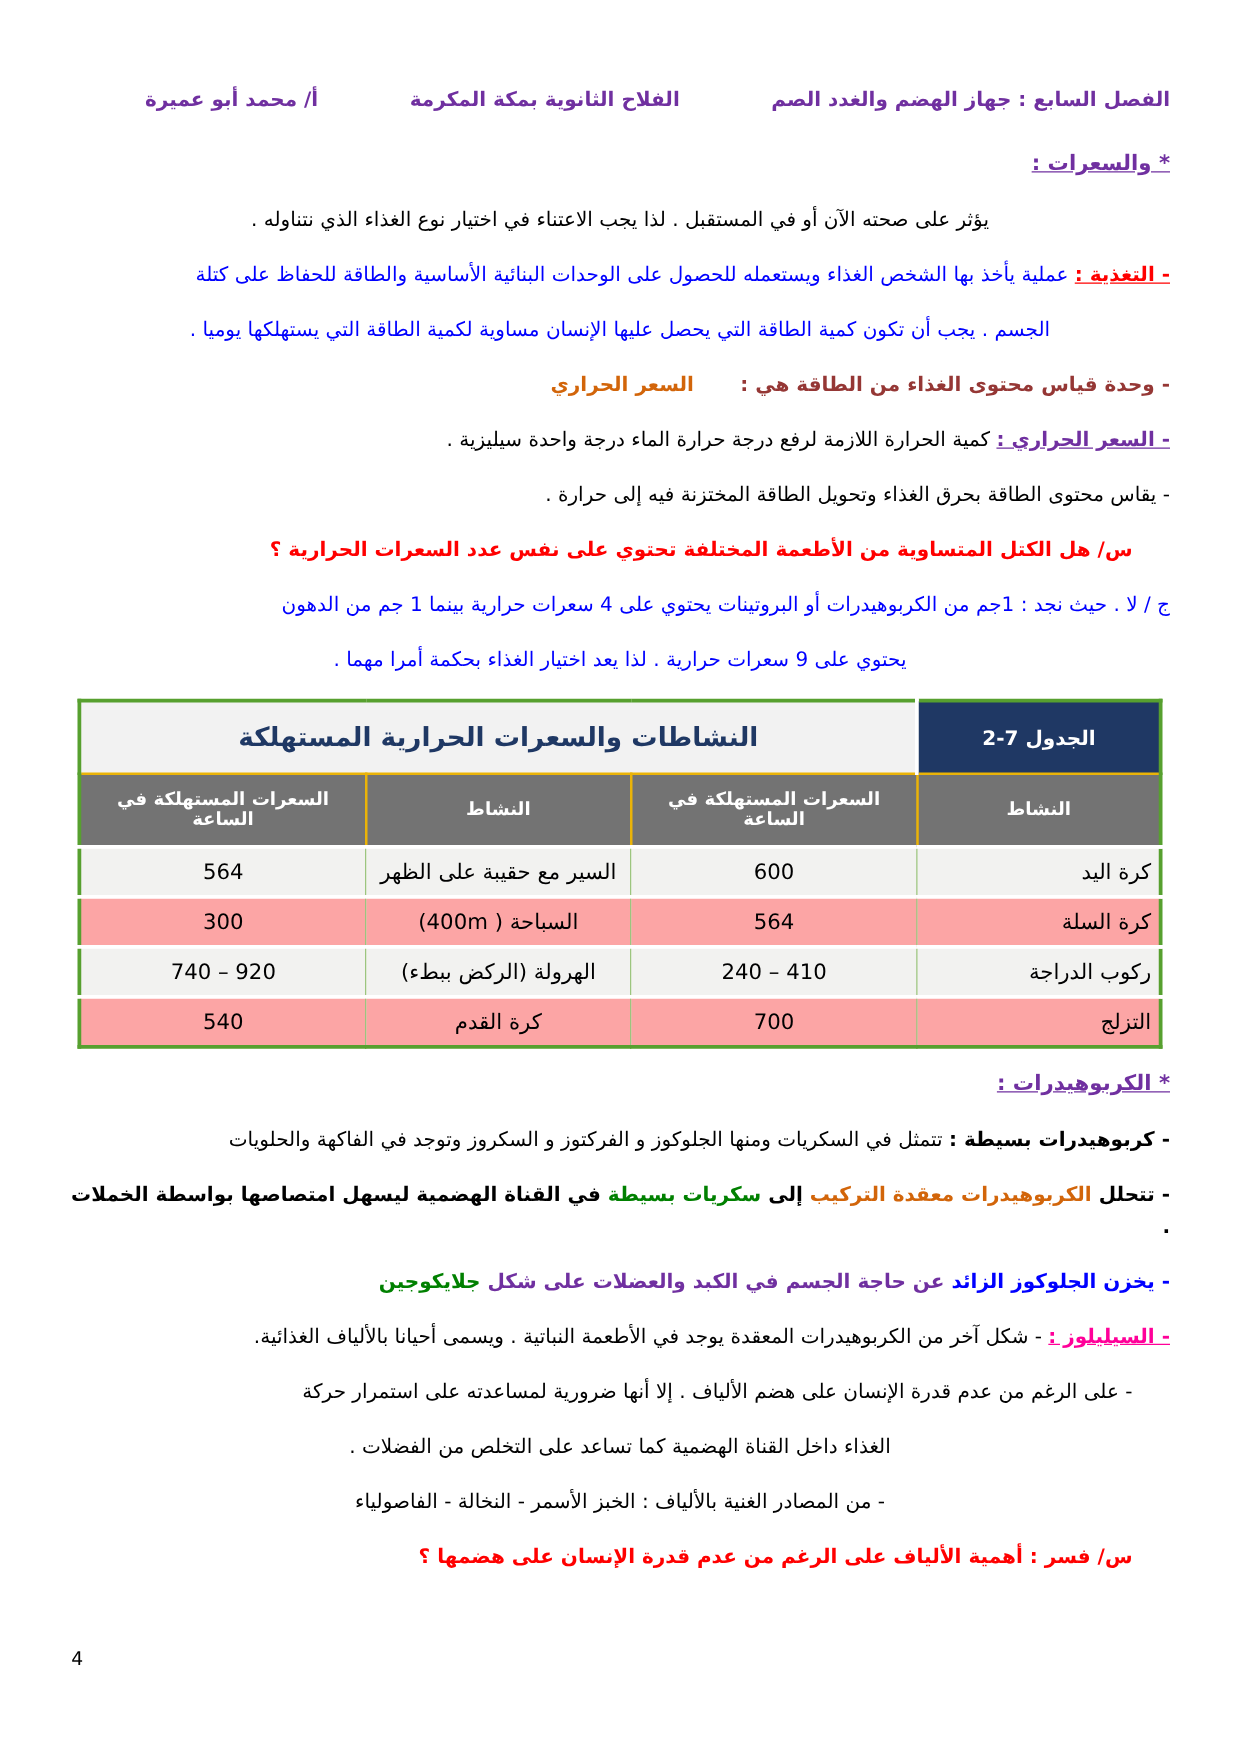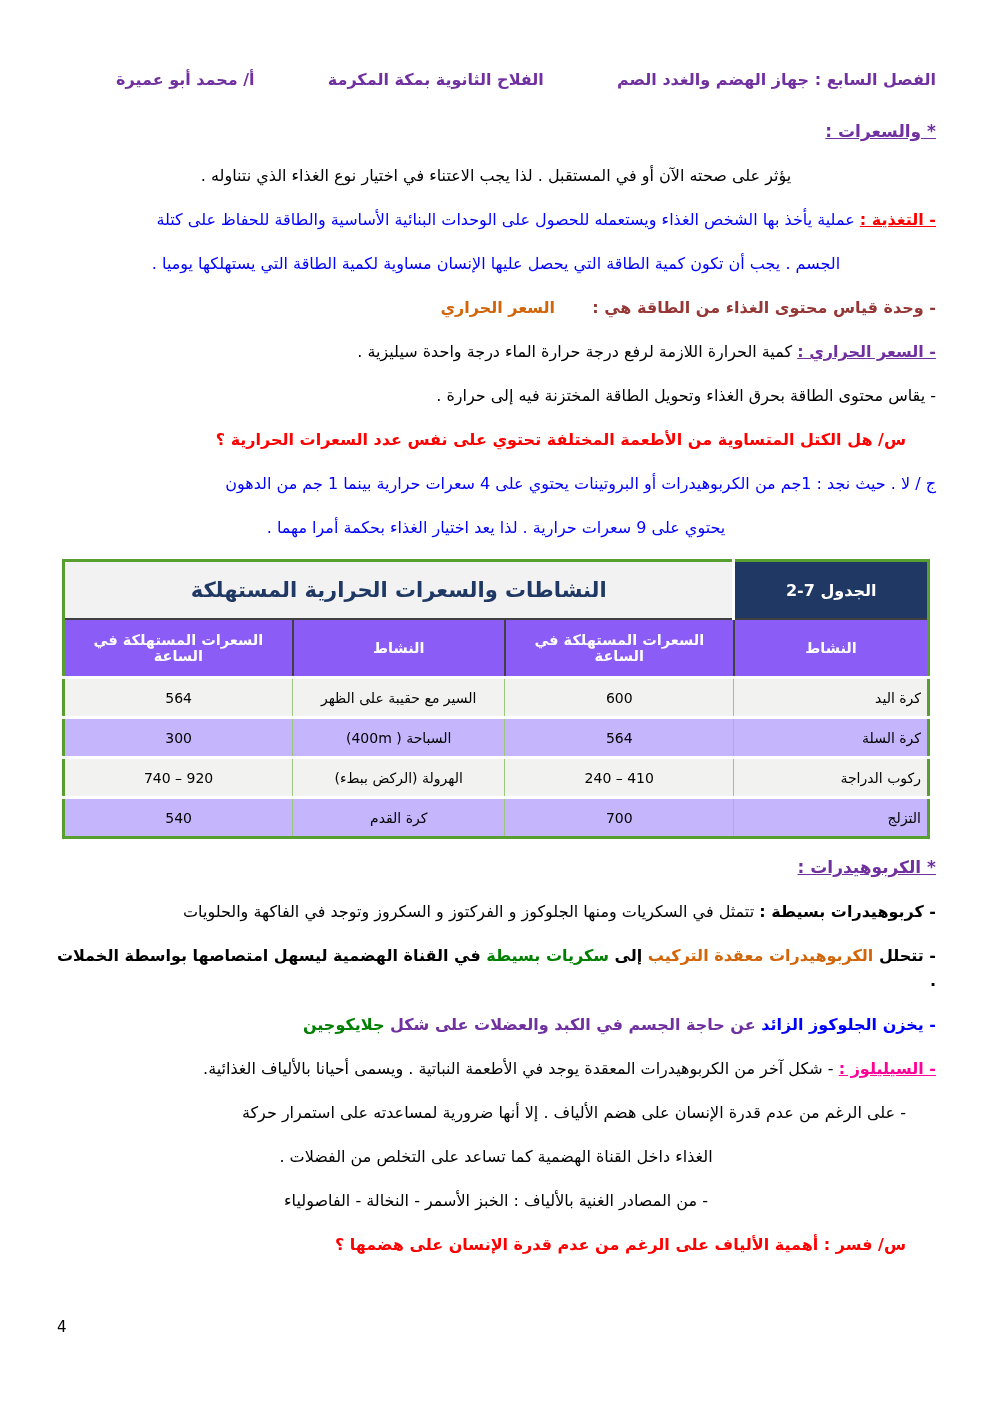--- a/index.html
+++ b/index.html
@@ -27,26 +27,26 @@
   .heading{font-size:17px;}
 
   
   .tblwrap{margin:7px 6px 16px 6px;}
   table.acts{width:100%;border-collapse:collapse;border:3px solid #57A02F;table-layout:fixed;}
   table.acts td{padding:0 6px;vertical-align:middle;}
   .titlerow td{height:56px;}
   .cell-label{background:#1F3864;color:#ffffff;font-weight:bold;font-size:16px;text-align:center;
               border-left:3px solid #ffffff;}
   .cell-title{background:#F2F2F2;color:#1F3864;font-weight:bold;font-size:21px;text-align:center;}
-  .headrow td{height:56px;background:#8b5cf6;color:#ffffff;font-weight:bold;font-size:14.5px;
-              text-align:center;border:2px solid #404040;}
-  .r td{height:37px;font-size:14px;border-top:3px solid #ffffff;border-left:1px solid #9CC57E;}
+  .headrow td{height:56px;background:#737373;color:#ffffff;font-weight:bold;font-size:14.5px;
+              text-align:center;border:2px solid #eab308;}
+  .r td{height:37px;font-size:17px;border-top:3px solid #ffffff;border-left:1px solid #9CC57E;}
   .r td:last-child{border-left:none;}
   .r.odd td{background:#F2F2F0;}
-  .r.even td{background:#c4b5fd;}
+  .r.even td{background:#fca5a5;}
   .act{text-align:right;}
   .act2{text-align:center;}
   .num{text-align:center;direction:ltr;unicode-bidi:isolate;}
   .pagenum{position:absolute;left:57px;top:1318px;font-size:15px;color:#000;}
 </style>
 </head>
 <body>
 
 <div class="page">
 

